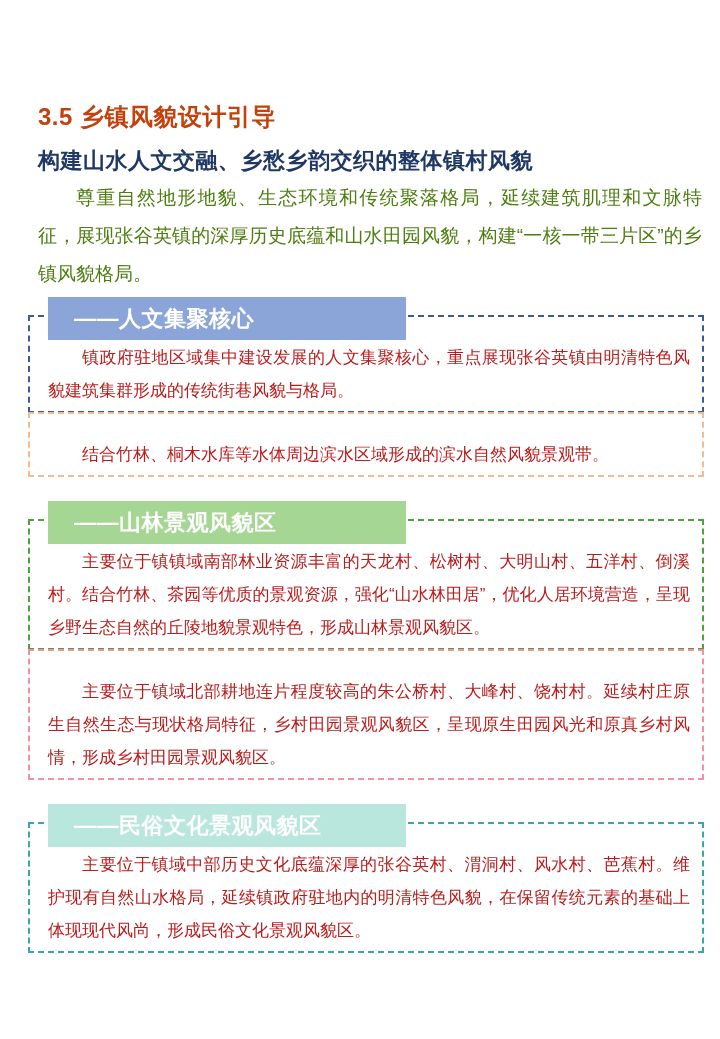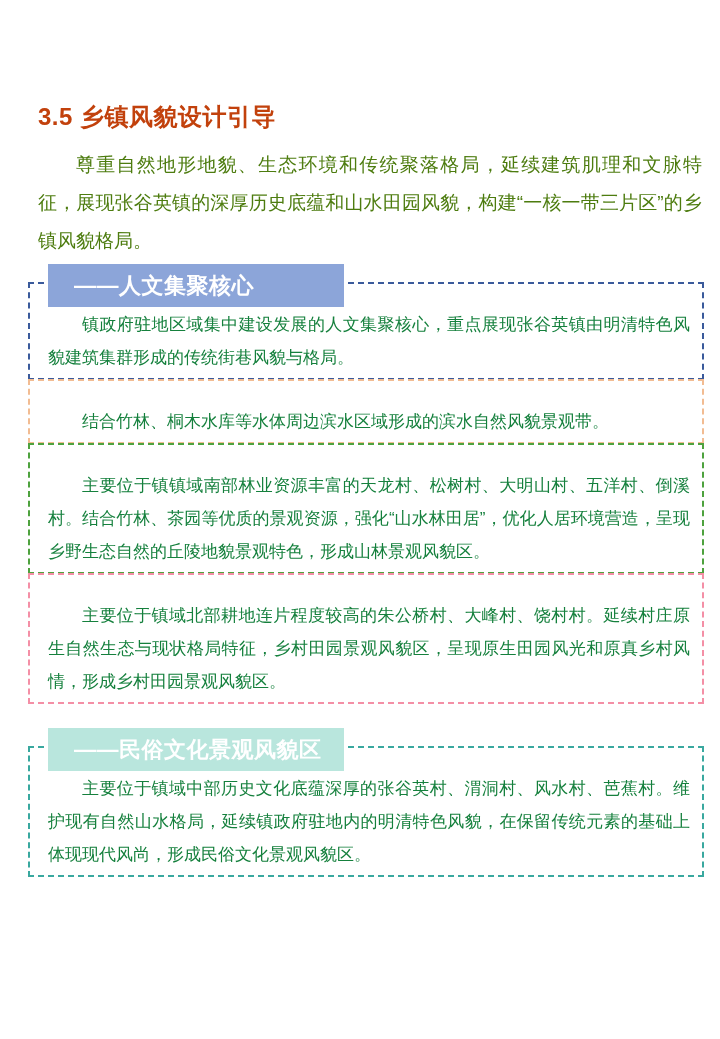--- a/index.html
+++ b/index.html
@@ -25,65 +25,69 @@
   .intro {
     margin-left: 10px; margin-right: 2px; margin-bottom: 4px;
     color: #4d7c0f; font-size: 19px; line-height: 38px;
     text-indent: 2em; text-align: justify;
   }
 
   .section { margin-bottom: 24px; }
   .section:last-child { margin-bottom: 0; }
   .banner {
     position: relative; z-index: 2;
-    margin-left: 20px; width: 296px; height: 43px;
+    margin-left: 20px; width: 358px; height: 43px;
     background: var(--banner, #ccc);
     display: flex; align-items: center;
     padding-left: 26px;
   }
   .banner-title {
     color: #ffffff; font-size: 22px; font-weight: bold;
     white-space: nowrap; letter-spacing: 0.5px;
   }
   .dashed-box {
     position: relative; z-index: 1;
     margin-top: -25px;
     border: 2px dashed var(--border, #999);
     padding: 24px 12px 4px 18px;
   }
   .section-body {
-    color: #15803d; font-size: 17px; line-height: 33px;
+    color: #b91c1c; font-size: 17px; line-height: 33px;
     text-indent: 2em; text-align: justify;
   }
 </style>
 </head>
 <body>
 
 <div class="page">
   <div class="content">
 
     <div class="h1">3.5 乡镇风貌设计引导</div>
+    <div class="h2">构建山水人文交融、乡愁乡韵交织的整体镇村风貌</div>
     <p class="intro">尊重自然地形地貌、生态环境和传统聚落格局，延续建筑肌理和文脉特征，展现张谷英镇的深厚历史底蕴和山水田园风貌，构建“一核一带三片区”的乡镇风貌格局。</p>
 
     <div class="section" style="--banner: #8ca5d9; --border: #3a5a9b;">
       <div class="banner">
         <span class="banner-title">——人文集聚核心</span>
       </div>
       <div class="dashed-box">
         <p class="section-body">镇政府驻地区域集中建设发展的人文集聚核心，重点展现张谷英镇由明清特色风貌建筑集群形成的传统街巷风貌与格局。</p>
       </div>
     </div>
 
     <div class="section" style="--banner: #f5caa2; --border: #f2bc92;">
       <div class="dashed-box">
         <p class="section-body">结合竹林、桐木水库等水体周边滨水区域形成的滨水自然风貌景观带。</p>
       </div>
     </div>
 
     <div class="section" style="--banner: #a6d693; --border: #4ea23e;">
+      <div class="banner">
+        <span class="banner-title">——山林景观风貌区</span>
+      </div>
       <div class="dashed-box">
         <p class="section-body">主要位于镇镇域南部林业资源丰富的天龙村、松树村、大明山村、五洋村、倒溪村。结合竹林、茶园等优质的景观资源，强化“山水林田居”，优化人居环境营造，呈现乡野生态自然的丘陵地貌景观特色，形成山林景观风貌区。</p>
       </div>
     </div>
 
     <div class="section" style="--banner: #f2b1c0; --border: #f48fa6;">
       <div class="dashed-box">
         <p class="section-body">主要位于镇域北部耕地连片程度较高的朱公桥村、大峰村、饶村村。延续村庄原生自然生态与现状格局特征，乡村田园景观风貌区，呈现原生田园风光和原真乡村风情，形成乡村田园景观风貌区。</p>
       </div>
     </div>

